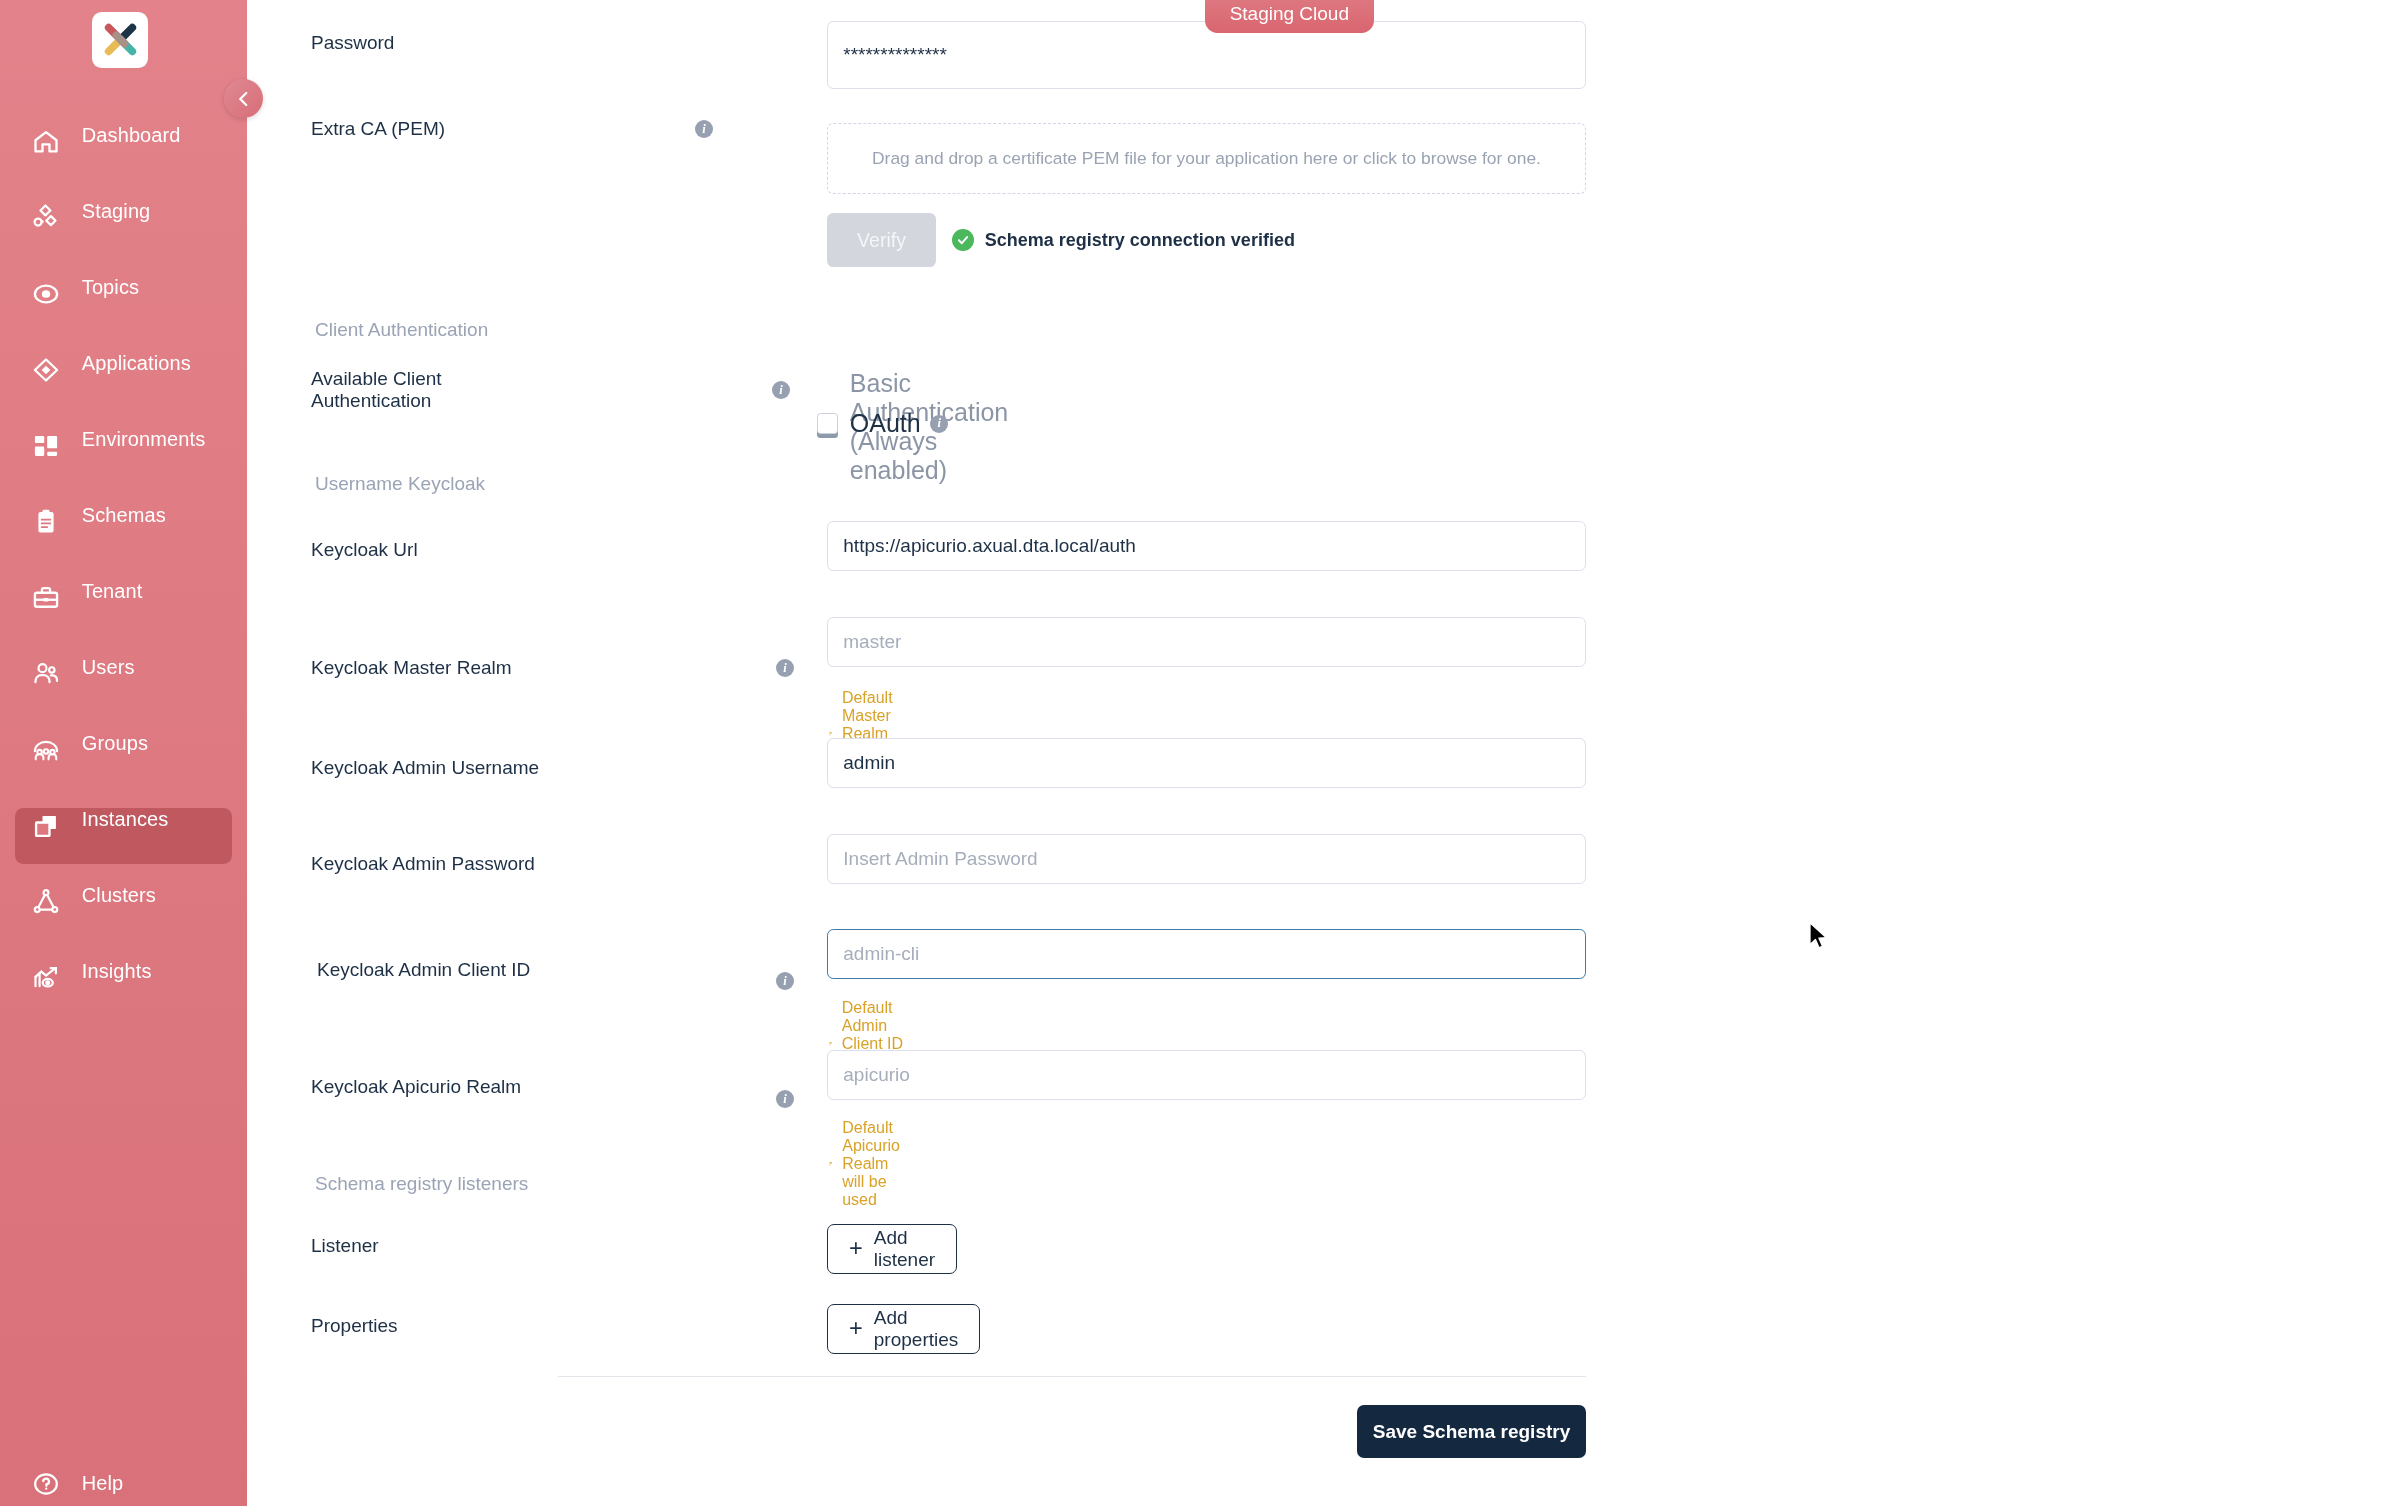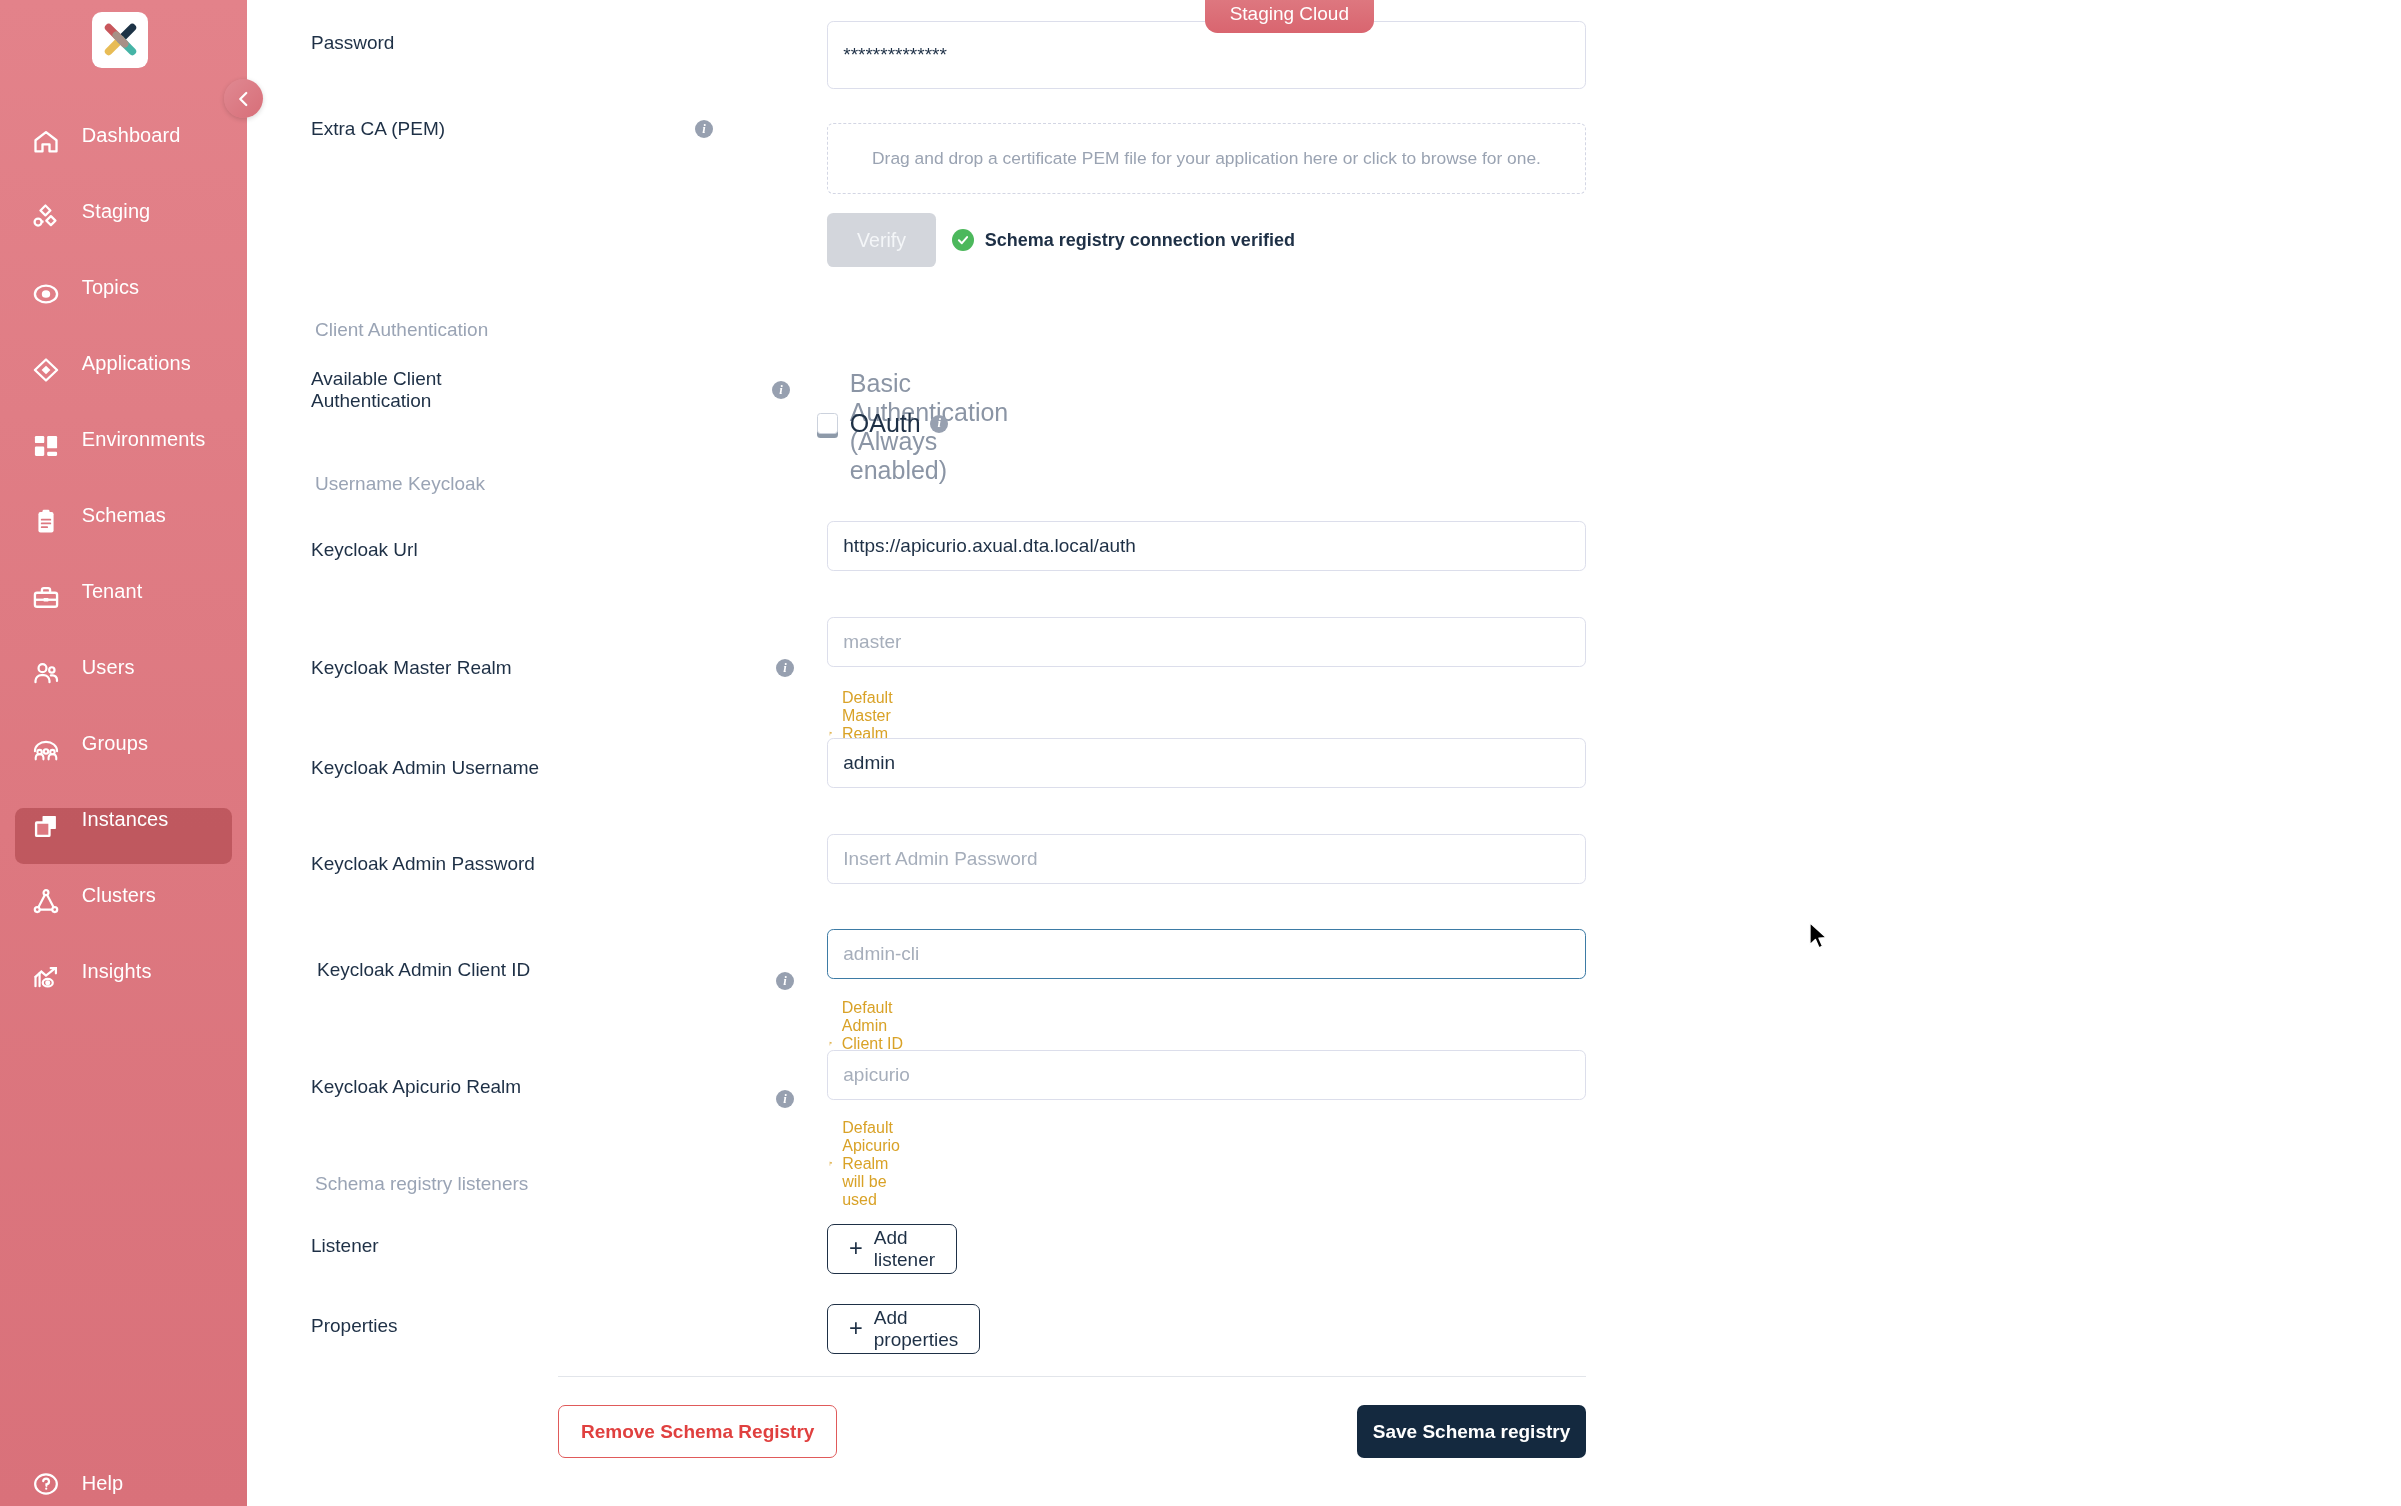--- a/index.html
+++ b/index.html
@@ -490,21 +490,20 @@
     <div class="row">
       <div class="f-label" style="top:1315px;">Properties</div>
       <div class="addbtn" style="top:1304px;">
         <span class="plus">+</span>
         <span>Add properties</span>
       </div>
     </div>
 
     <div id="divider"></div>
 
-    <button id="remove-btn">Remove Schema Registry</button>
     <button id="save-btn">Save Schema registry</button>
   </div>
 
   <div id="cursor">
     <svg width="23.6" height="32" viewBox="0 0 24 32">
       <path d="M3 1.5 L3 24 L8.6 18.6 L12.2 27 L15.8 25.4 L12.2 17.2 L19.5 16.6 Z" fill="#000000" stroke="#ffffff" stroke-width="1.4" stroke-linejoin="round"></path>
     </svg>
   </div>
 
 </div>

